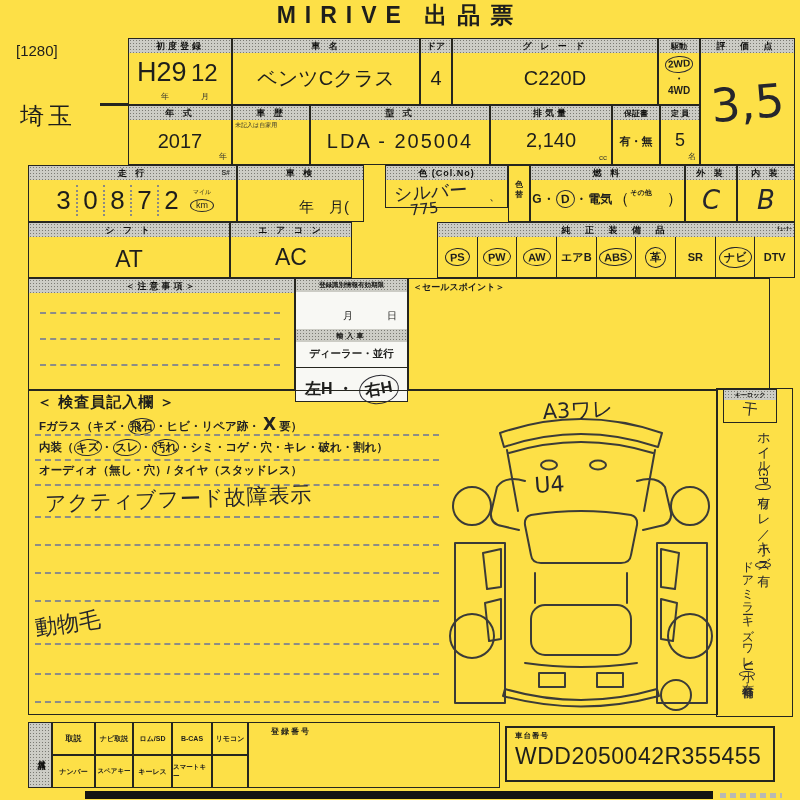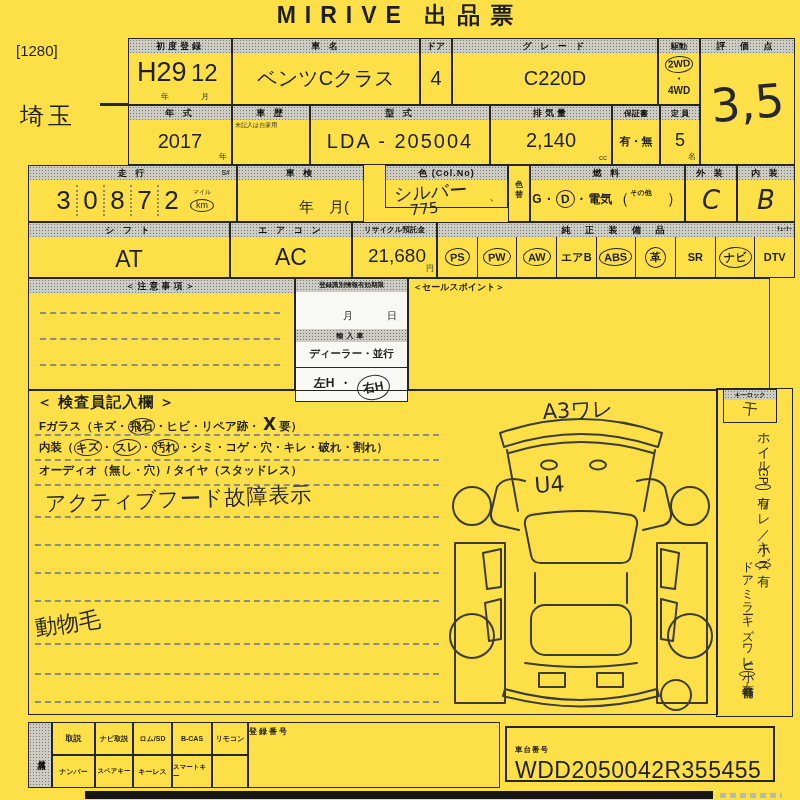--- a/index.html
+++ b/index.html
@@ -180,25 +180,20 @@
   <div class="cell" style="left:28px;top:222px;width:202px;height:56px;">
     <div class="hdr">シ フ ト</div>
     <div class="val" style="height:44px;font-size:23px;">AT</div>
   </div>
 
   <div class="cell" style="left:230px;top:222px;width:122px;height:56px;">
     <div class="hdr">エ ア コ ン</div>
     <div class="val" style="height:40px;font-size:23px;">AC</div>
   </div>
 
-  <div class="cell" style="left:352px;top:222px;width:85px;height:56px;">
-    <div class="hdr" style="letter-spacing:0;font-size:7.5px;">リサイクル預託金</div>
-    <div style="text-align:right;padding:8px 10px 0 0;font-size:19px;">21,680</div>
-    <span class="unit" style="right:2px;bottom:3px;">円</span>
-  </div>
 
   <div class="cell" style="left:437px;top:222px;width:358px;height:56px;">
     <div class="hdr" style="letter-spacing:6px;">純 正 装 備 品</div>
     <span class="abs" style="right:2px;top:3px;font-size:6px;font-weight:bold;color:#1c1c18;">ﾁｭｰﾅｰ</span>
     <div class="eqrow">
       <div class="eq">
           <span class="eqc">PS</span>
         </div>
       <div class="eq">
           <span class="eqc">PW</span>
@@ -235,21 +230,21 @@
   <div class="dash" style="left:40px;top:364px;width:240px;"></div>
 
   <div class="cell" style="left:295px;top:278px;width:113px;height:124px;background:#f8f8f4;">
     <div class="hdr" style="height:13px;letter-spacing:0;font-size:6.5px;">登録識別情報有効期限</div>
     <div style="position:absolute;top:30px;left:0;right:0;font-size:10px;display:flex;justify-content:flex-end;gap:34px;padding-right:10px;">
       <span>月</span>
       <span>日</span>
     </div>
     <div class="hdr" style="position:absolute;top:50px;left:0;right:0;height:13px;font-size:7px;">輸入車</div>
     <div style="position:absolute;top:68px;left:0;right:0;text-align:center;font-size:10.5px;font-weight:bold;border-bottom:1.4px solid #26261f;padding-bottom:6px;">ディーラー・並行</div>
-    <div style="position:absolute;top:96px;left:0;right:0;display:flex;justify-content:center;gap:5px;font-size:12px;font-weight:bold;">
+    <div style="position:absolute;top:96px;left:0;right:0;display:flex;justify-content:center;gap:5px;font-size:16px;font-weight:bold;align-items:center;">
       <span>左H</span>
       <span>・</span>
       <span class="hc" style="padding:3px 5px;transform:rotate(-10deg);">右H</span>
     </div>
   </div>
 
   <div class="cell" style="left:408px;top:278px;width:362px;height:112px;">
     <div style="font-size:9px;font-weight:bold;padding:2px 4px;">＜セールスポイント＞</div>
   </div>
 
@@ -362,24 +357,24 @@
       <div class="val" style="height:100%;font-size:6.5px;font-weight:bold;">スペアキー</div>
     </div>
   <div class="cell" style="left:133px;top:755px;width:39px;height:33px;">
       <div class="val" style="height:100%;font-size:7px;font-weight:bold;">キーレス</div>
     </div>
   <div class="cell" style="left:172px;top:755px;width:40px;height:33px;">
       <div class="val" style="height:100%;font-size:6.5px;font-weight:bold;">スマートキー</div>
     </div>
   <div class="cell" style="left:212px;top:755px;width:36px;height:33px;"></div>
   <div class="cell" style="left:248px;top:722px;width:252px;height:66px;">
-    <div style="font-size:8px;font-weight:bold;padding:3px 0;letter-spacing:2px;">登録番号</div>
+    <div style="font-size:8px;font-weight:bold;padding:3px 22px;letter-spacing:2px;">登録番号</div>
   </div>
 
   <div class="cell" style="left:505px;top:726px;width:270px;height:56px;border-width:2px;">
-    <div style="font-size:7.5px;font-weight:bold;padding:17px 0 0 8px;letter-spacing:1px;">車台番号</div>
+    <div style="font-size:7.5px;font-weight:bold;padding:3px 0 0 8px;letter-spacing:1px;">車台番号</div>
     <div style="font-size:23px;padding:2px 0 0 8px;letter-spacing:.5px;">WDD2050042R355455</div>
   </div>
 
   <div class="abs" style="left:85px;top:791px;width:628px;height:8px;background:#151512;"></div>
   <div class="abs" style="left:720px;top:793px;width:62px;height:5px;background:repeating-linear-gradient(90deg,#b9b9b2 0 6px,transparent 6px 10px);"></div>
 
 </div>
 
 </body></html>

